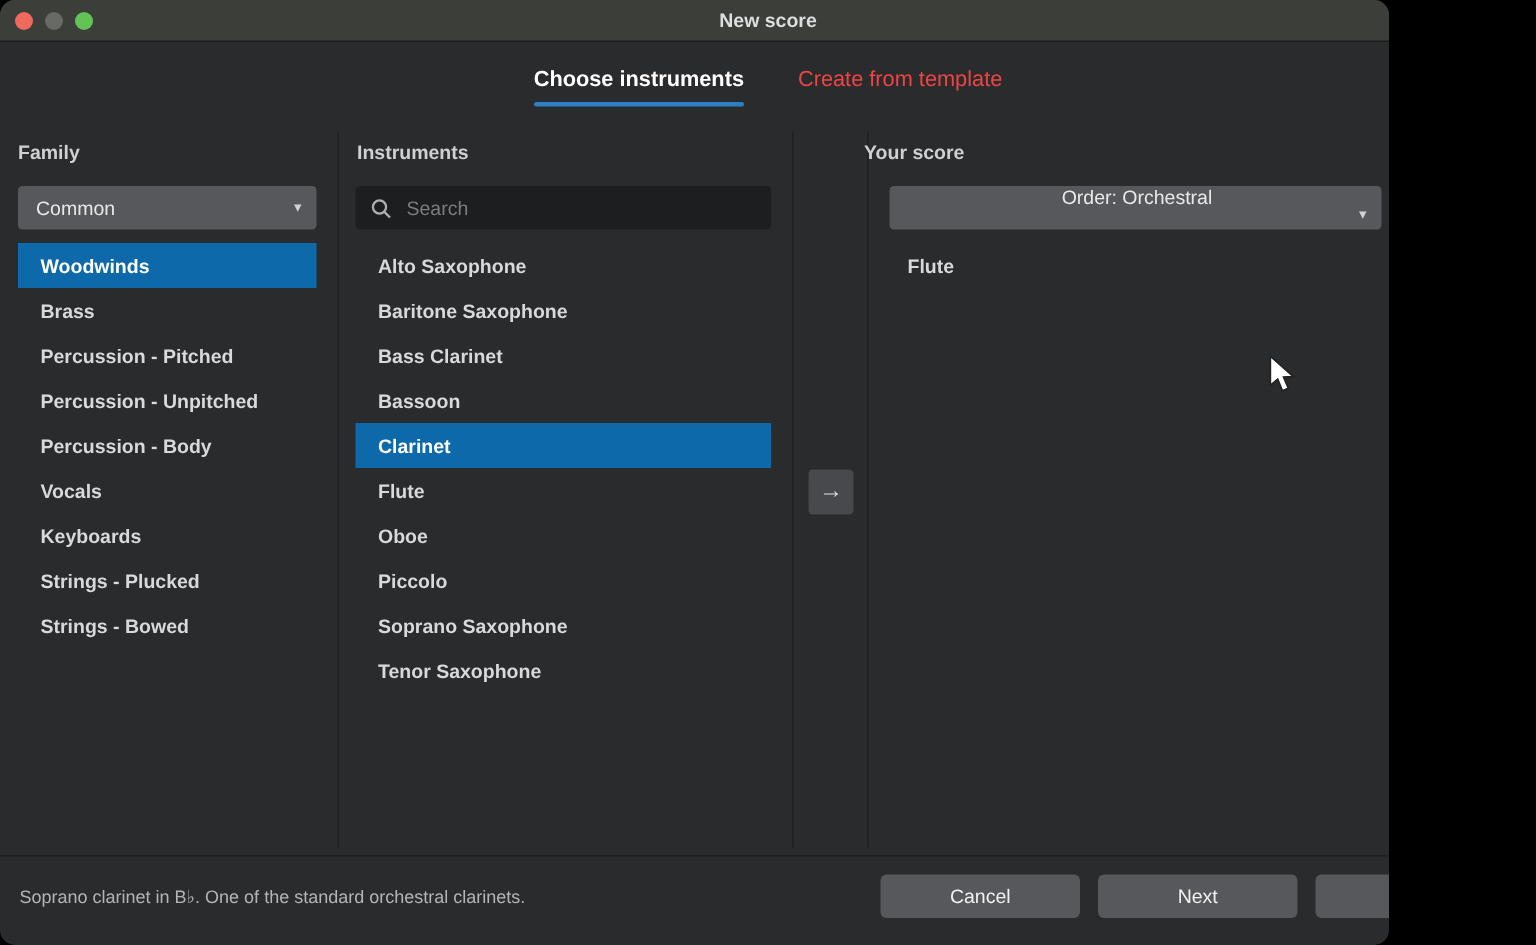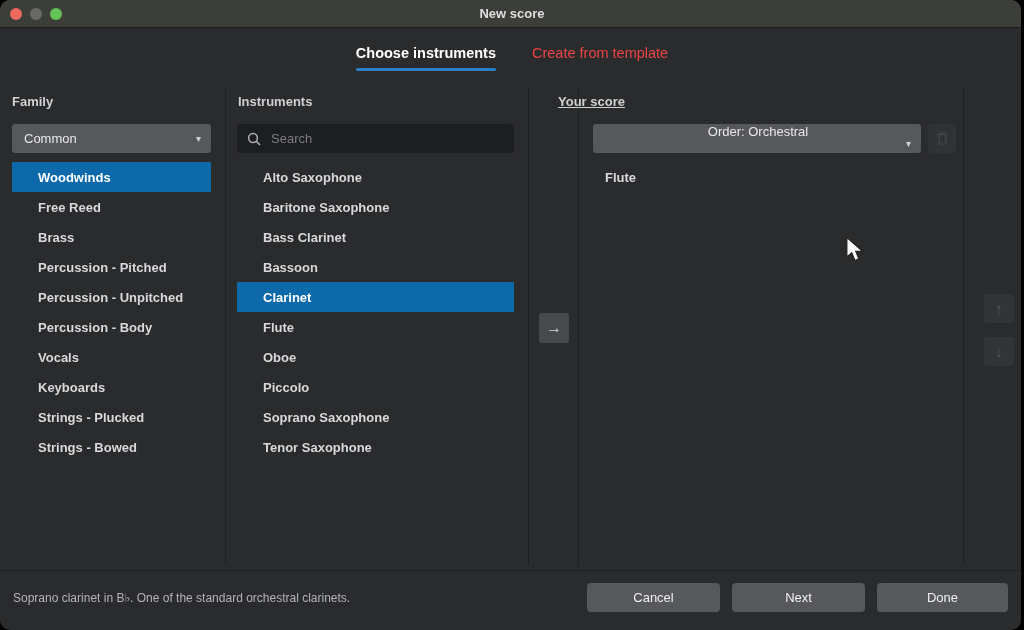--- a/index.html
+++ b/index.html
@@ -1,18 +1,18 @@
 <!DOCTYPE html>
 <html><head>
 <meta charset="utf-8">
 <style>
   html,body{margin:0;padding:0;background:#000;}
   *{box-sizing:border-box;}
   body{font-family:"Liberation Sans","DejaVu Sans",sans-serif;}
-  .window{position:relative;width:1021px;height:630px;background:#2a2b2d;border-radius:10px;overflow:hidden;}
+  .window{position:relative;width:926px;height:630px;background:#2a2b2d;border-radius:10px;overflow:hidden;}
 
   
   .titlebar{position:absolute;top:0;left:0;width:1024px;height:28px;background:#3c3e3a;border-bottom:1px solid #1b1c1b;}
   .title{position:absolute;top:0;left:0;width:100%;height:28px;line-height:28px;text-align:center;
          color:#dddedf;font-size:13px;font-weight:bold;}
   .light{position:absolute;top:8px;width:12px;height:12px;border-radius:50%;}
   .light.close{left:10px;background:#ee6a5f;}
   .light.minimize{left:30px;background:#686a66;}
   .light.zoom{left:50px;background:#62c455;}
 
@@ -31,21 +31,21 @@
             align-items:center;padding:0 10px 0 12px;color:#e8e9ea;font-size:13px;}
   .dropdown .chevron{margin-left:auto;font-size:10px;color:#d0d1d2;line-height:1;}
 
   .searchbox{position:absolute;left:237px;top:124px;width:277px;height:29px;background:#1d1e20;
              border-radius:3px;display:flex;align-items:center;padding:0 8px 0 10px;}
   .searchbox input{flex:1;background:transparent;border:none;outline:none;color:#c9cacb;
                    font-size:13px;font-family:inherit;margin-left:8px;}
   .searchbox input::placeholder{color:#7b7d80;}
 
   .list{position:absolute;}
-  .row{height:30px;display:flex;align-items:center;padding-left:26px;color:#d8d9da;
+  .row{height:30px;display:flex;align-items:center;padding-left:15px;color:#d8d9da;
        font-size:13px;font-weight:600;border-radius:0;}
   .row.selected{background:#0e69ab;color:#ffffff;}
 
   .icon-btn{position:absolute;display:flex;align-items:center;justify-content:center;border-radius:3px;}
   .move-right{left:539px;top:313px;width:30px;height:30px;background:#47494c;color:#d5d6d7;font-size:16px;}
   .reorder{left:984px;width:30px;height:29px;background:#323437;color:#595b5e;font-size:15px;}
   .reorder.up{top:294px;}
   .reorder.down{top:337px;}
   .trash-btn{left:928px;top:124px;width:28px;height:29px;background:#303235;}
 
@@ -82,21 +82,20 @@
     </div>
   </div>
 
   <div class="panel-label" style="left:12px;top:94px;">Family</div>
   <div class="dropdown" style="left:12px;top:124px;width:199px;">
     <span>Common</span>
     <span class="chevron">▾</span>
   </div>
   <div class="list" style="left:12px;top:162px;width:199px;">
     <div class="row selected">Woodwinds</div>
-    <div class="row">Free Reed</div>
     <div class="row">Brass</div>
     <div class="row">Percussion - Pitched</div>
     <div class="row">Percussion - Unpitched</div>
     <div class="row">Percussion - Body</div>
     <div class="row">Vocals</div>
     <div class="row">Keyboards</div>
     <div class="row">Strings - Plucked</div>
     <div class="row">Strings - Bowed</div>
   </div>
 
@@ -124,21 +123,21 @@
   </div>
 
   <div class="vdivider" style="left:528px;"></div>
 
   <div class="icon-btn move-right">
     <span>→</span>
   </div>
 
   <div class="vdivider" style="left:578px;"></div>
 
-  <div class="panel-label" style="left:558px;top:94px;text-decoration:underline;">Your score</div>
+  <div class="panel-label" style="left:576px;top:94px;">Your score</div>
   <div class="dropdown" style="left:593px;top:124px;width:328px;flex-direction:column;">
     <span>Order: Orchestral</span>
     <span class="chevron">▾</span>
   </div>
   <div class="icon-btn trash-btn">
     <svg width="13" height="15" viewBox="0 0 13 15">
       <path d="M1.5 3.5 h10 M4.5 3.5 v-1.5 h4 v1.5 M2.8 3.5 l0.6 9.5 h6.2 l0.6 -9.5" fill="none" stroke="#45474b" stroke-width="1.2"></path>
     </svg>
   </div>
   <div class="list" style="left:593px;top:162px;width:328px;">

